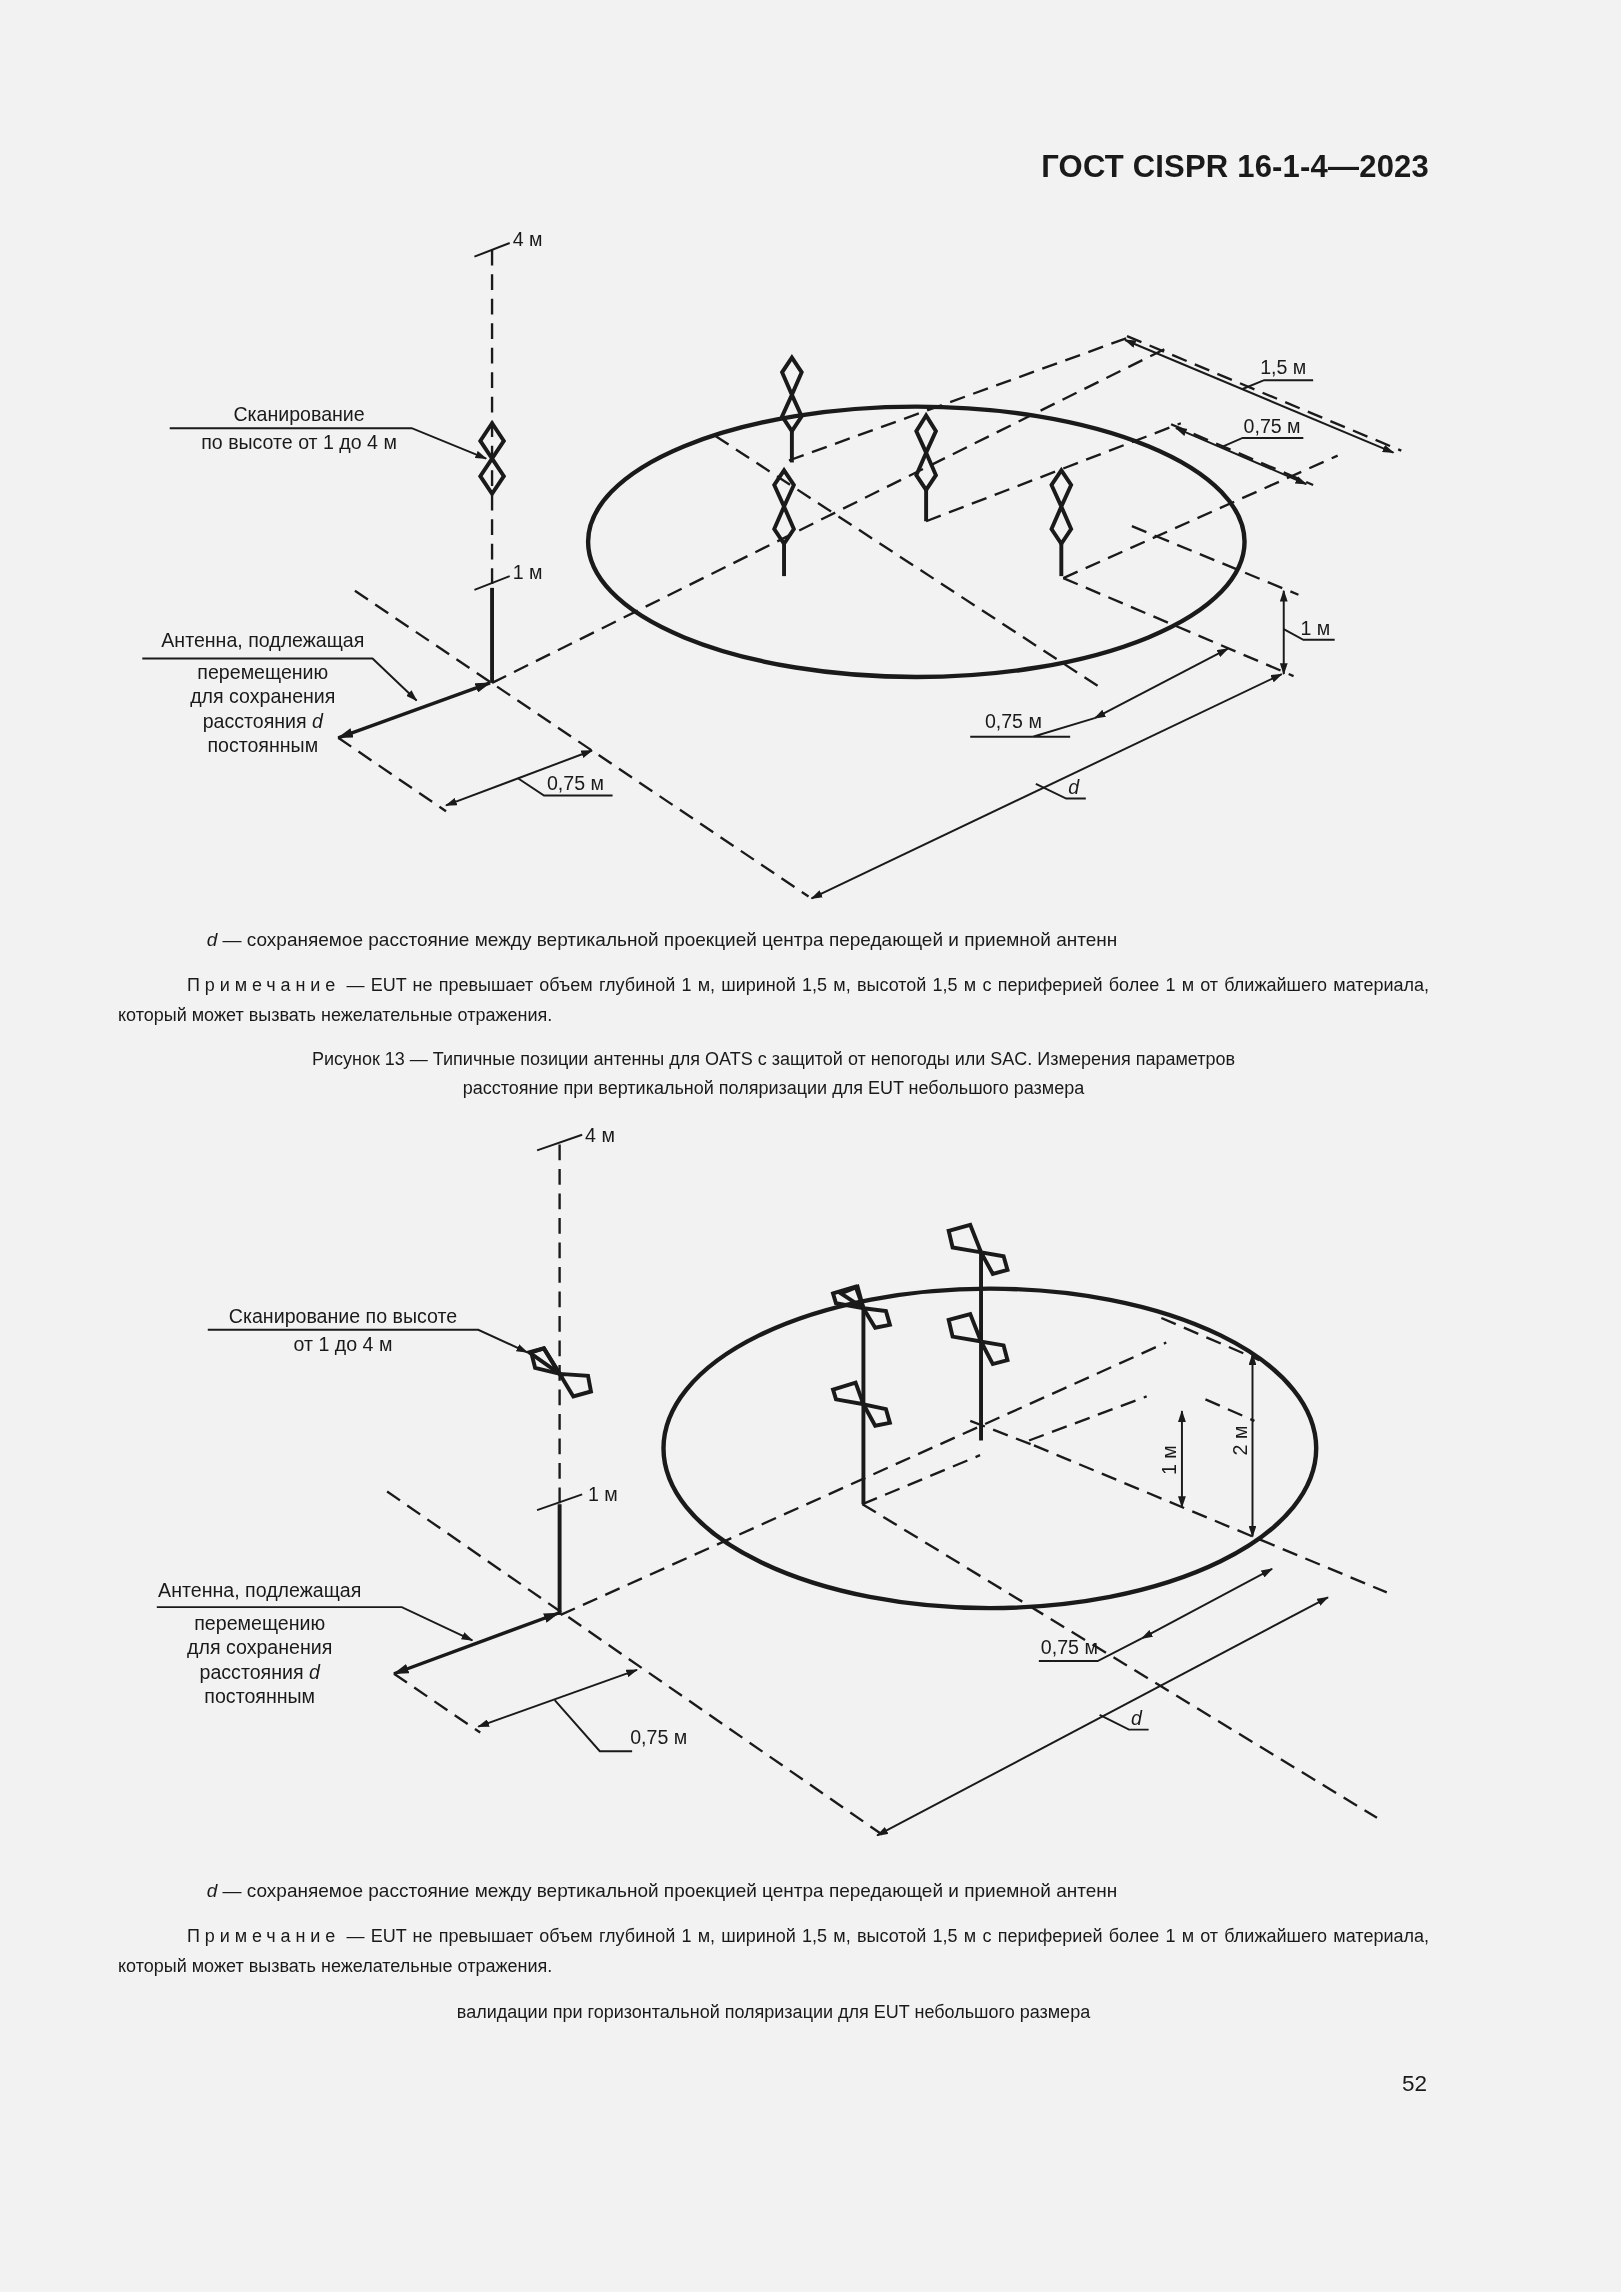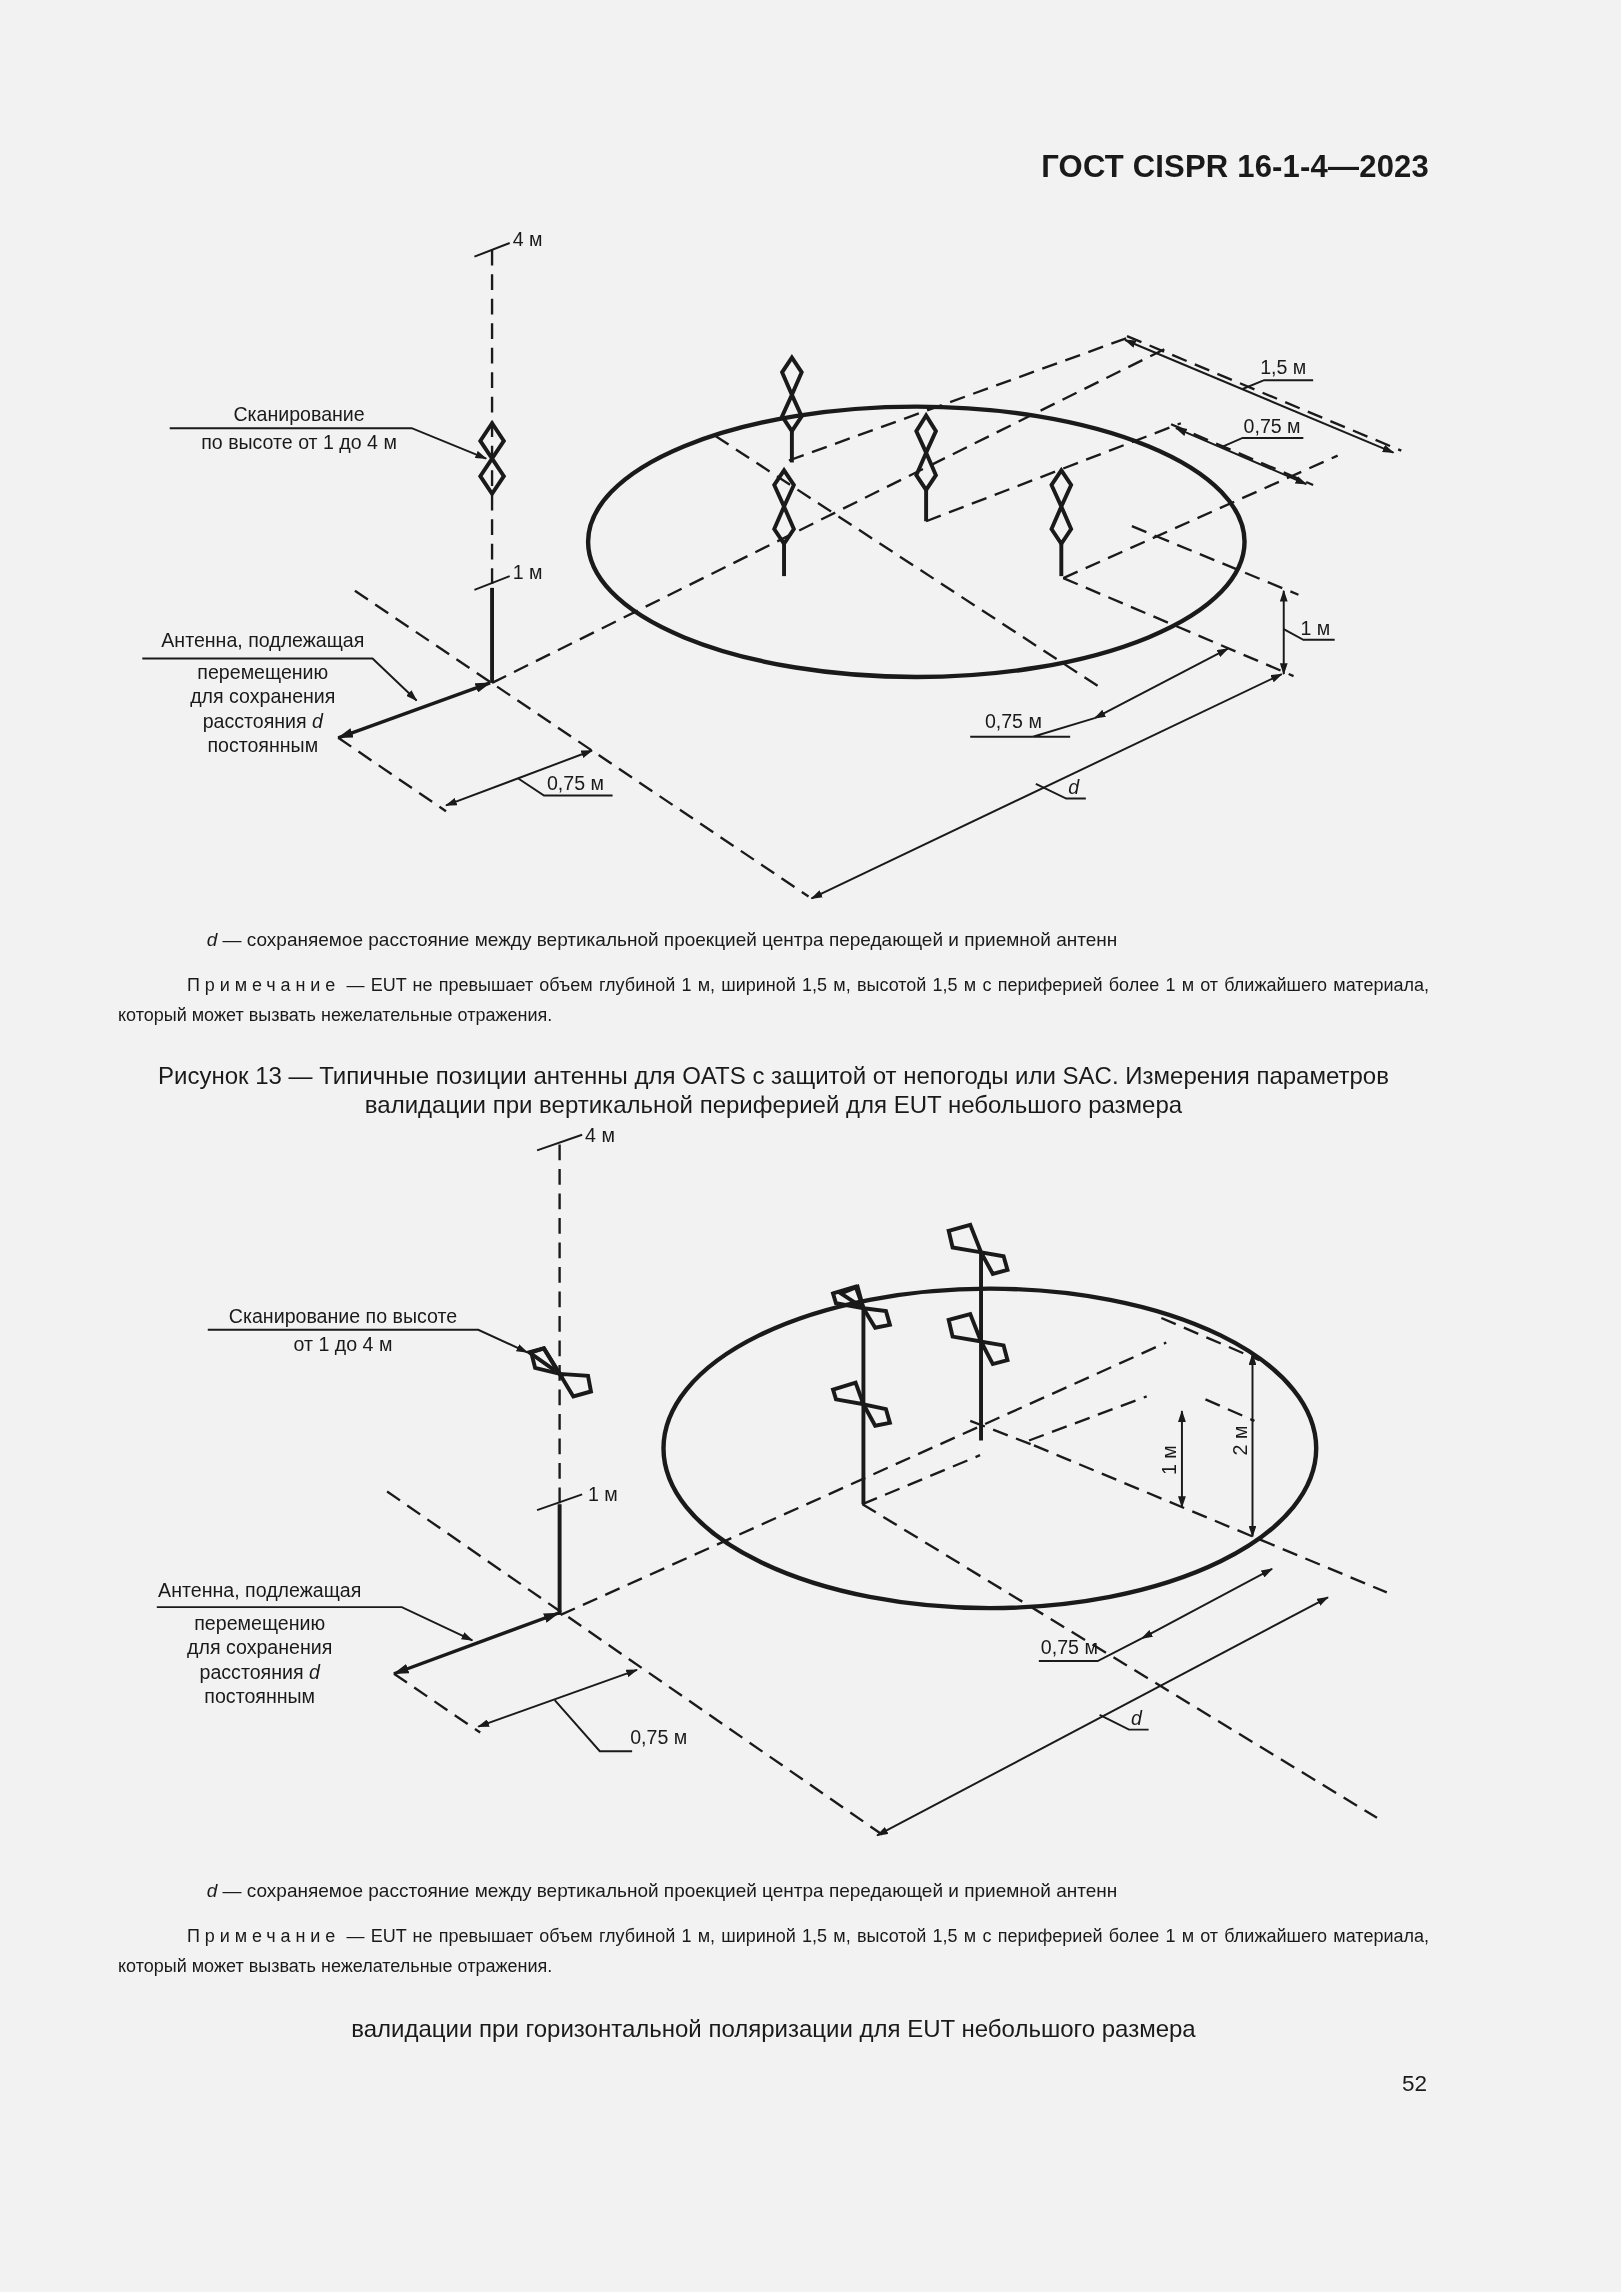--- a/index.html
+++ b/index.html
@@ -28,21 +28,21 @@
     font-size: 19px;
   }
   .note {
     position: absolute; left: 118px; width: 1311px;
     font-size: 18px; line-height: 30px; text-align: justify;
   }
   .note .indent { padding-left: 69px; }
   .note .spaced { letter-spacing: 4.9px; }
   .figcap {
     position: absolute; left: 118px; width: 1311px; text-align: center;
-    font-size: 24px; line-height: 29px; margin-top: 16px;
+    font-size: 18px; line-height: 29px;
   }
   .pagenum { position: absolute; right: 194px; top: 2071px; font-size: 22.5px; }
   i { font-style: italic; }
 </style>
 </head>
 <body>
 
 <div class="header">ГОСТ CISPR 16-1-4—2023</div>
 
 <svg class="fig" width="1621" height="921" viewBox="0 0 1654 940" style="top:0">
@@ -139,21 +139,21 @@
   <polyline class="thin" points="528,794 555,812 625,812"></polyline>
   <text class="lbl" x="558" y="806">0,75 м</text>
 </svg>
 
 <div class="caption-legend" style="top:929px"><i>d</i><span> — сохраняемое расстояние между вертикальной проекцией центра передающей и приемной антенн</span></div>
 
 <div class="note" style="top:970px"><span class="indent"></span><span class="spaced">Примечание</span><span> — EUT не превышает объем глубиной 1 м, шириной 1,5 м, высотой 1,5 м с периферией более 1 м от ближайшего материала, который может вызвать нежелательные отражения.</span></div>
 
 <div class="figcap" style="top:1045px">
   <div>Рисунок 13 — Типичные позиции антенны для OATS с защитой от непогоды или SAC. Измерения параметров</div>
-  <div>валидации при вертикальной периферией для EUT небольшого размера</div>
+  <div>расстояние при вертикальной поляризации для EUT небольшого размера</div>
 </div>
 
 <svg class="fig" width="1621" height="745" viewBox="0 1140 1654 760" style="top:1117px">
   <defs>
     <marker id="arr2" viewBox="0 0 12 8" refX="11" refY="4" markerWidth="12" markerHeight="8" orient="auto-start-reverse" markerUnits="userSpaceOnUse">
       <path d="M0,0 L12,4 L0,8 z" fill="#1a1a1a"></path>
     </marker>
     <marker id="arrB2" viewBox="0 0 16 10" refX="15" refY="5" markerWidth="16" markerHeight="10" orient="auto-start-reverse" markerUnits="userSpaceOnUse">
       <path d="M0,0 L16,5 L0,10 z" fill="#1a1a1a"></path>
     </marker>

